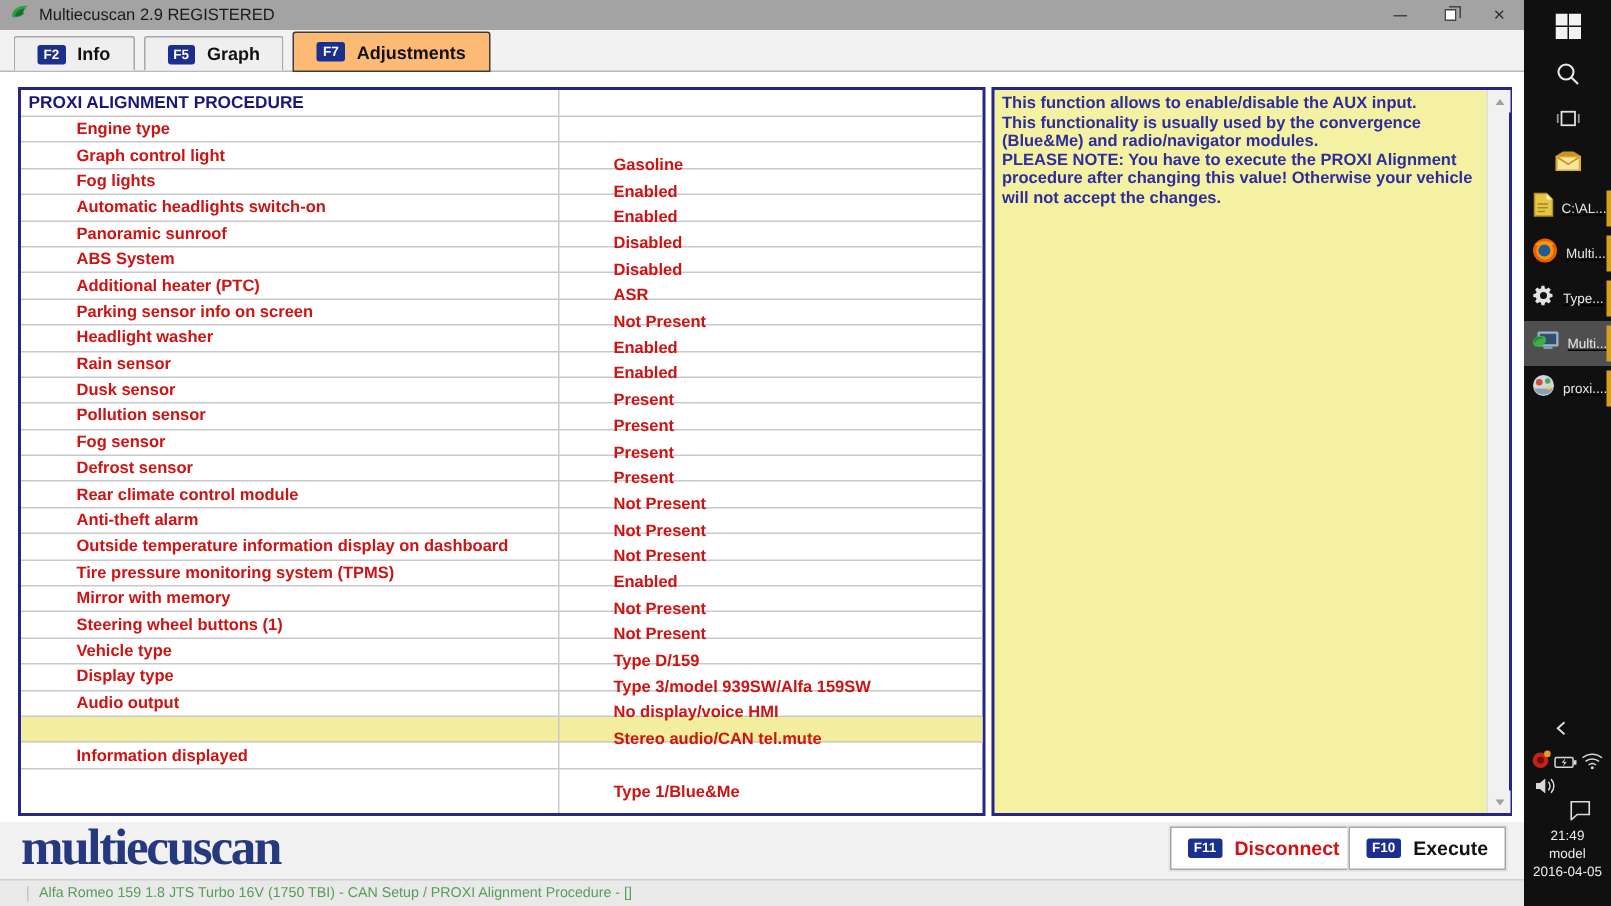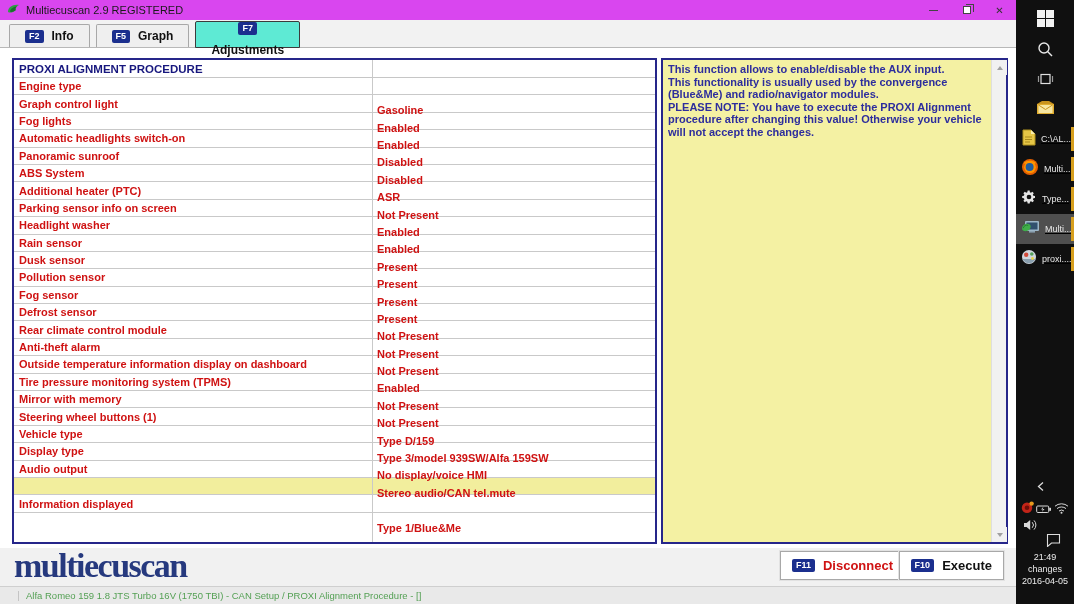--- a/index.html
+++ b/index.html
@@ -2,39 +2,39 @@
 <html><head>
 <meta charset="utf-8">
 <style>
   * { margin:0; padding:0; box-sizing:border-box; }
   body { width:1074px; height:604px; overflow:hidden; font-family:"Liberation Sans",sans-serif; }
   .screen { position:relative; width:1074px; height:604px; background:#101010; }
 
   
   .app { position:absolute; left:0; top:0; width:1016px; height:604px; background:#fff; }
 
-  .titlebar { position:relative; height:20px; background:#d946ef; display:flex; align-items:center; padding-left:7px; }
+  .titlebar { position:relative; height:20px; background:#a3a3a3; display:flex; align-items:center; padding-left:7px; }
   .titlebar .title { font-size:11px; color:#1a1a1a; margin-left:6px; }
   .win-controls { position:absolute; right:0; top:0; height:20px; display:flex; }
   .win-btn { width:33px; height:20px; display:flex; align-items:center; justify-content:center; color:#222; cursor:default; }
   .glyph-min { width:9px; height:1px; background:#444; display:block; }
   .glyph-max { position:relative; width:8px; height:8px; border:1px solid #444; background:#fff; }
   .glyph-max::before { content:""; position:absolute; left:2px; top:-3px; width:7px; height:7px; border:1px solid #444; border-left:none; border-bottom:none; }
   .glyph-close { font-size:10px; color:#333; }
 
   .tabbar { position:absolute; left:0; top:20px; width:1016px; height:28px; background:#f2f2f2; border-bottom:1px solid #b8b8b8; display:flex; align-items:flex-end; padding-left:9px; }
   .tab { height:23px; display:flex; align-items:center; gap:8px; padding:0 15px; background:#efefef; border:1px solid #a8a8a8; border-bottom:none; border-radius:2px 2px 0 0; margin-right:6px; font-size:12px; font-weight:bold; color:#111; position:relative; }
-  .tab.active { height:27px; background:#5eead4; border:1px solid #3c3c3c; margin-bottom:-1px; z-index:2;flex-direction:column; }
+  .tab.active { height:27px; background:#fdba74; border:1px solid #3c3c3c; margin-bottom:-1px; z-index:2; }
   .fkey { background:#1b2f8e; color:#fff; font-size:9px; font-weight:bold; padding:1px 4px; border-radius:2px; line-height:11px; }
 
   .content { position:absolute; left:0; top:48px; width:1016px; height:500px; background:#fff; }
 
   .grid { position:absolute; left:12px; top:10px; width:645px; height:486px; border:2px solid #26268a; background:#fff; }
   .grid-header { height:18px; line-height:18px; padding-left:5px; font-size:11.5px; font-weight:bold; color:#17177e; border-bottom:1px solid #c6c6c6; }
-  .grid-row { height:17.4px; display:flex; align-items:center; border-bottom:1px solid #c9c9c9; font-size:11px; font-weight:bold; color:#cf1212; }
+  .grid-row { height:17.4px; display:flex; align-items:center; border-bottom:1px solid #c9c9c9; font-size:11px; font-weight:bold; color:#cf1212;padding-left:32px; }
   .grid-row.hl { background:#f2ee9d;flex-direction:column; }
   .cell-label { width:358px; padding-left:5px; white-space:nowrap; overflow:hidden; }
   .cell-value { flex:1; padding-left:5px; white-space:nowrap; overflow:hidden;margin-top:48px; }
   .col-divider { position:absolute; left:358px; top:0; bottom:0; width:1px; background:#c9c9c9; }
 
   .info-panel { position:absolute; left:661px; top:10px; width:347px; height:486px; border:2px solid #26268a; background:#f4f1a3; }
   .info-text { position:absolute; left:5px; top:3px; right:21px; font-size:11px; font-weight:bold; color:#2d2d9d; line-height:12.5px; }
   .vscroll { position:absolute; right:0; top:0; bottom:0; width:15px; background:#f1f1f1; border-left:1px solid #dedede; }
   .sbtn { position:absolute; left:0; width:15px; height:15px; display:flex; align-items:center; justify-content:center; background:#f1f1f1; }
   .sbtn.up { top:0; } .sbtn.down { bottom:0; }
@@ -365,18 +365,18 @@
           <path d="M1 4h2.6L7.2 1v10L3.6 8H1z" fill="#d8d8d8"></path>
           <path d="M9.2 3.2a4 4 0 010 5.6M11 1.4a6.5 6.5 0 010 9.2" stroke="#d8d8d8" fill="none"></path>
         </svg></div>
 
     <div class="tray-action"><svg width="15" height="14" viewBox="0 0 15 14">
           <path d="M1.5 1.5h12v8.5H5.5l-4 3.5v-3.5z" stroke="#dcdcdc" stroke-width="1.1" fill="none"></path>
         </svg></div>
 
     <div class="clock">
       <div>21:49</div>
-      <div>changes</div>
+      <div>model</div>
       <div>2016-04-05</div>
     </div>
 
   </div>
 </div>
 
 </body></html>

